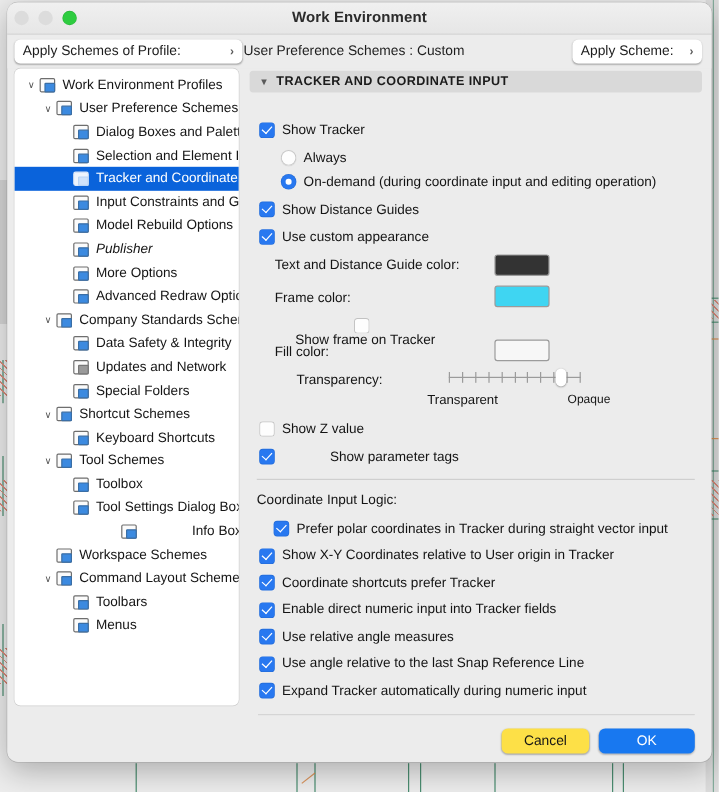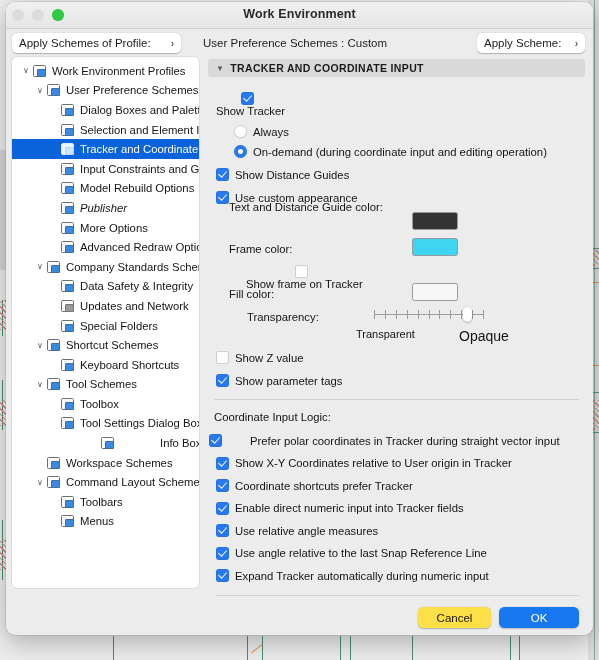--- a/index.html
+++ b/index.html
@@ -45,21 +45,21 @@
   #schemerow{
     height:28px;flex:0 0 28px;position:relative;background:#ececec;
   }
   .popbtn{
     position:absolute;top:4px;height:20px;background:#fff;
     border-radius:5px;box-shadow:0 .5px 1.3px rgba(0,0,0,.26);
     font-size:11.5px;color:#1c1c1c;display:flex;align-items:center;
     padding:0 7px;box-sizing:border-box;
   }
   .popbtn .chev{margin-left:auto;font-size:10px;color:#5a5a5a;font-weight:bold;}
-  #profilebtn{left:6px;width:169px;}
+  #profilebtn{left:6px;width:190px;}
   #applybtn{right:8px;width:108px;}
   #schemelabel{
     position:absolute;left:197px;top:8px;font-size:11.5px;color:#1d1d1d;
   }
 
   
   #split{flex:1;display:flex;min-height:0;padding:0 0 0 0;}
   #sidebar{
     width:187px;flex:0 0 187px;margin:0 0 7px 6px;background:#fff;
     border-radius:5px;box-shadow:0 0 0 .5px #cdcdcd;overflow:hidden;
@@ -379,21 +379,21 @@
     </div>
 
     <div id="right">
       <div id="sectionhdr">
         <span class="tri">▼</span>
         <span>TRACKER AND COORDINATE INPUT</span>
       </div>
 
       <div id="panel">
 
-        <div class="row" style="left:8px;top:15px;flex-direction:column;">
+        <div class="row" style="left:8px;top:25px;">
           <span class="cb on"></span>
           <span class="lbl">Show Tracker</span>
         </div>
 
         <div class="row" style="left:26px;top:48px;justify-content:center;">
           <span class="rb off"></span>
           <span class="lbl">Always</span>
         </div>
 
         <div class="row" style="left:26px;top:68px;">
@@ -404,21 +404,21 @@
         <div class="row" style="left:8px;top:114px;">
           <span class="cb on"></span>
           <span class="lbl">Use custom appearance</span>
         </div>
 
         <div class="row" style="left:8px;top:91px;">
           <span class="cb on"></span>
           <span class="lbl">Show Distance Guides</span>
         </div>
 
-        <div class="row" style="left:21px;top:124px;">
+        <div class="row" style="left:21px;top:138px;">
           <span class="lbl">Text and Distance Guide color:</span>
         </div>
         <div class="swatch" id="sw-text" style="left: 204px; top: 135px; background: rgb(51, 51, 51);"></div>
 
         <div class="row" style="left:21px;top:166px;">
           <span class="lbl">Frame color:</span>
         </div>
         <div class="swatch" id="sw-frame" style="left: 204px; top: 161px; background: rgb(63, 213, 242);"></div>
 
         <div class="row" style="left:38px;top:188px;flex-direction:column;">
@@ -447,42 +447,42 @@
               <span class="sltick" style="left: 76.3px;"></span>
               <span class="sltick" style="left: 87.2px;"></span>
               <span class="sltick" style="left: 98.1px;"></span>
               <span class="sltick" style="left: 109px;"></span>
             </div>
           <div id="slthumb" style="left: 88.88px;"></div>
         </div>
         <div class="row" style="left:148px;top:251px;font-size:11px;">
           <span class="lbl">Transparent</span>
         </div>
-        <div class="row" style="left:251px;top:251px;font-size:14px;">
+        <div class="row" style="left:265px;top:251px;font-size:10px;">
           <span class="lbl">Opaque</span>
         </div>
 
         <div class="row" style="left:8px;top:274px;">
           <span class="cb off"></span>
           <span class="lbl">Show Z value</span>
         </div>
 
-        <div class="row" style="left:8px;top:297px;">
+        <div class="row" style="left:8px;top:297px;gap:40px;">
           <span class="cb on"></span>
           <span class="lbl">Show parameter tags</span>
         </div>
 
         <div class="divider" style="left:6px;right:6px;top:322px;"></div>
 
         <div class="row" style="left:6px;top:334px;">
           <span class="lbl">Coordinate Input Logic:</span>
         </div>
 
         <div id="logiclist">
-            <div class="row" style="left: 1px; top: 357px; gap: 22px;">
+            <div class="row" style="left: 20px; top: 357px;">
               <span class="cb on"></span>
               <span class="lbl">Prefer polar coordinates in Tracker during straight vector input</span>
             </div>
             <div class="row" style="left: 8px; top: 379.5px;">
               <span class="cb on"></span>
               <span class="lbl">Show X-Y Coordinates relative to User origin in Tracker</span>
             </div>
             <div class="row" style="left: 8px; top: 402px;">
               <span class="cb on"></span>
               <span class="lbl">Coordinate shortcuts prefer Tracker</span>

